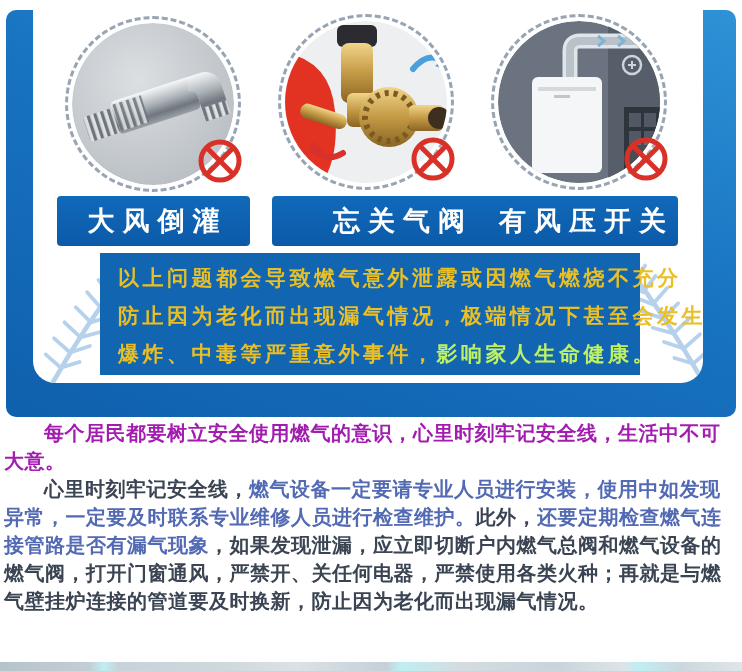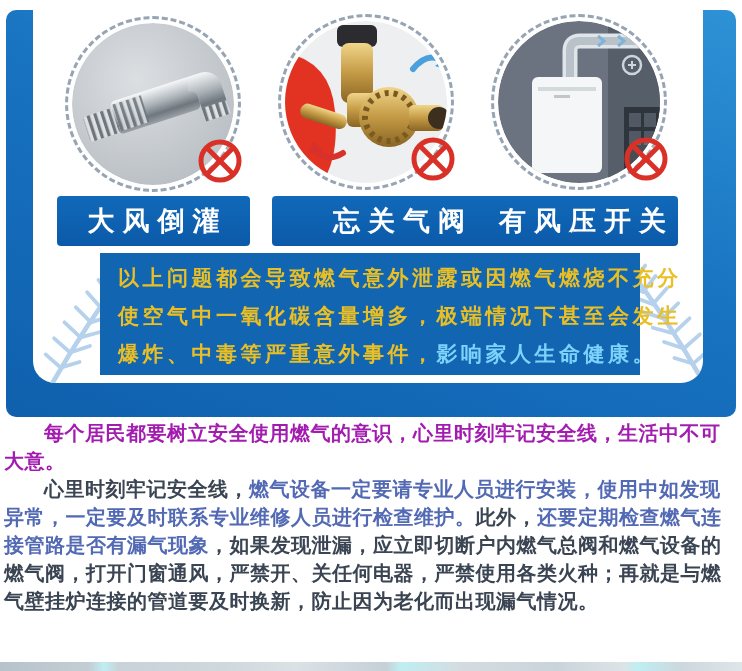--- a/index.html
+++ b/index.html
@@ -44,21 +44,21 @@
   .fern-right{left:580px;top:248px;width:104px;height:132px;transform:scaleX(-1);}
   
   .warning-box{
     position:absolute;left:67px;top:243px;width:540px;height:122px;
     background:#1265b0;padding:6px 18px;box-sizing:border-box;
   }
   .warning-line{
     font-size:21px;font-weight:bold;letter-spacing:3.5px;line-height:38px;
     color:#e9bf25;white-space:nowrap;
   }
-  .warning-white{color:#7dd3fc;}
+  .warning-white{color:#bef264;}
   
   .article{
     position:absolute;left:0;top:417px;width:742px;padding:2px 4px;box-sizing:border-box;
     font-size:20px;line-height:28px;font-weight:600;letter-spacing:0.5px;
   }
   .article p{margin:0;text-indent:2em;}
   .txt-blue{color:#a21caf;}
   .txt-dark{color:#3a4452;}
   .txt-hl{color:#5269b4;}
   
@@ -204,21 +204,21 @@
 
       <svg class="fern fern-left" viewBox="0 0 100 140">
           <use href="#fern"></use>
         </svg>
       <svg class="fern fern-right" viewBox="0 0 100 140">
           <use href="#fern"></use>
         </svg>
 
       <div class="warning-box">
         <div class="warning-line">以上问题都会导致燃气意外泄露或因燃气燃烧不充分</div>
-        <div class="warning-line">使空气中一氧化碳含量增多，极端情况下甚至会发生</div>
+        <div class="warning-line">防止因为老化而出现漏气情况，极端情况下甚至会发生</div>
         <div class="warning-line"><span>爆炸、中毒等严重意外事件，</span><span class="warning-white">影响家人生命健康。</span></div>
       </div>
 
     </div>
   </div>
 
   <div class="article">
     <p class="txt-blue">每个居民都要树立安全使用燃气的意识，心里时刻牢记安全线，生活中不可大意。</p>
     <p><span class="txt-dark">心里时刻牢记安全线，</span><span class="txt-hl">燃气设备一定要请专业人员进行安装，使用中如发现异常，一定要及时联系专业维修人员进行检查维护。</span><span class="txt-dark">此外，</span><span class="txt-hl">还要定期检查燃气连接管路是否有漏气现象</span><span class="txt-dark">，如果发现泄漏，应立即切断户内燃气总阀和燃气设备的燃气阀，打开门窗通风，严禁开、关任何电器，严禁使用各类火种；再就是与燃气壁挂炉连接的管道要及时换新，防止因为老化而出现漏气情况。</span></p>
   </div>

